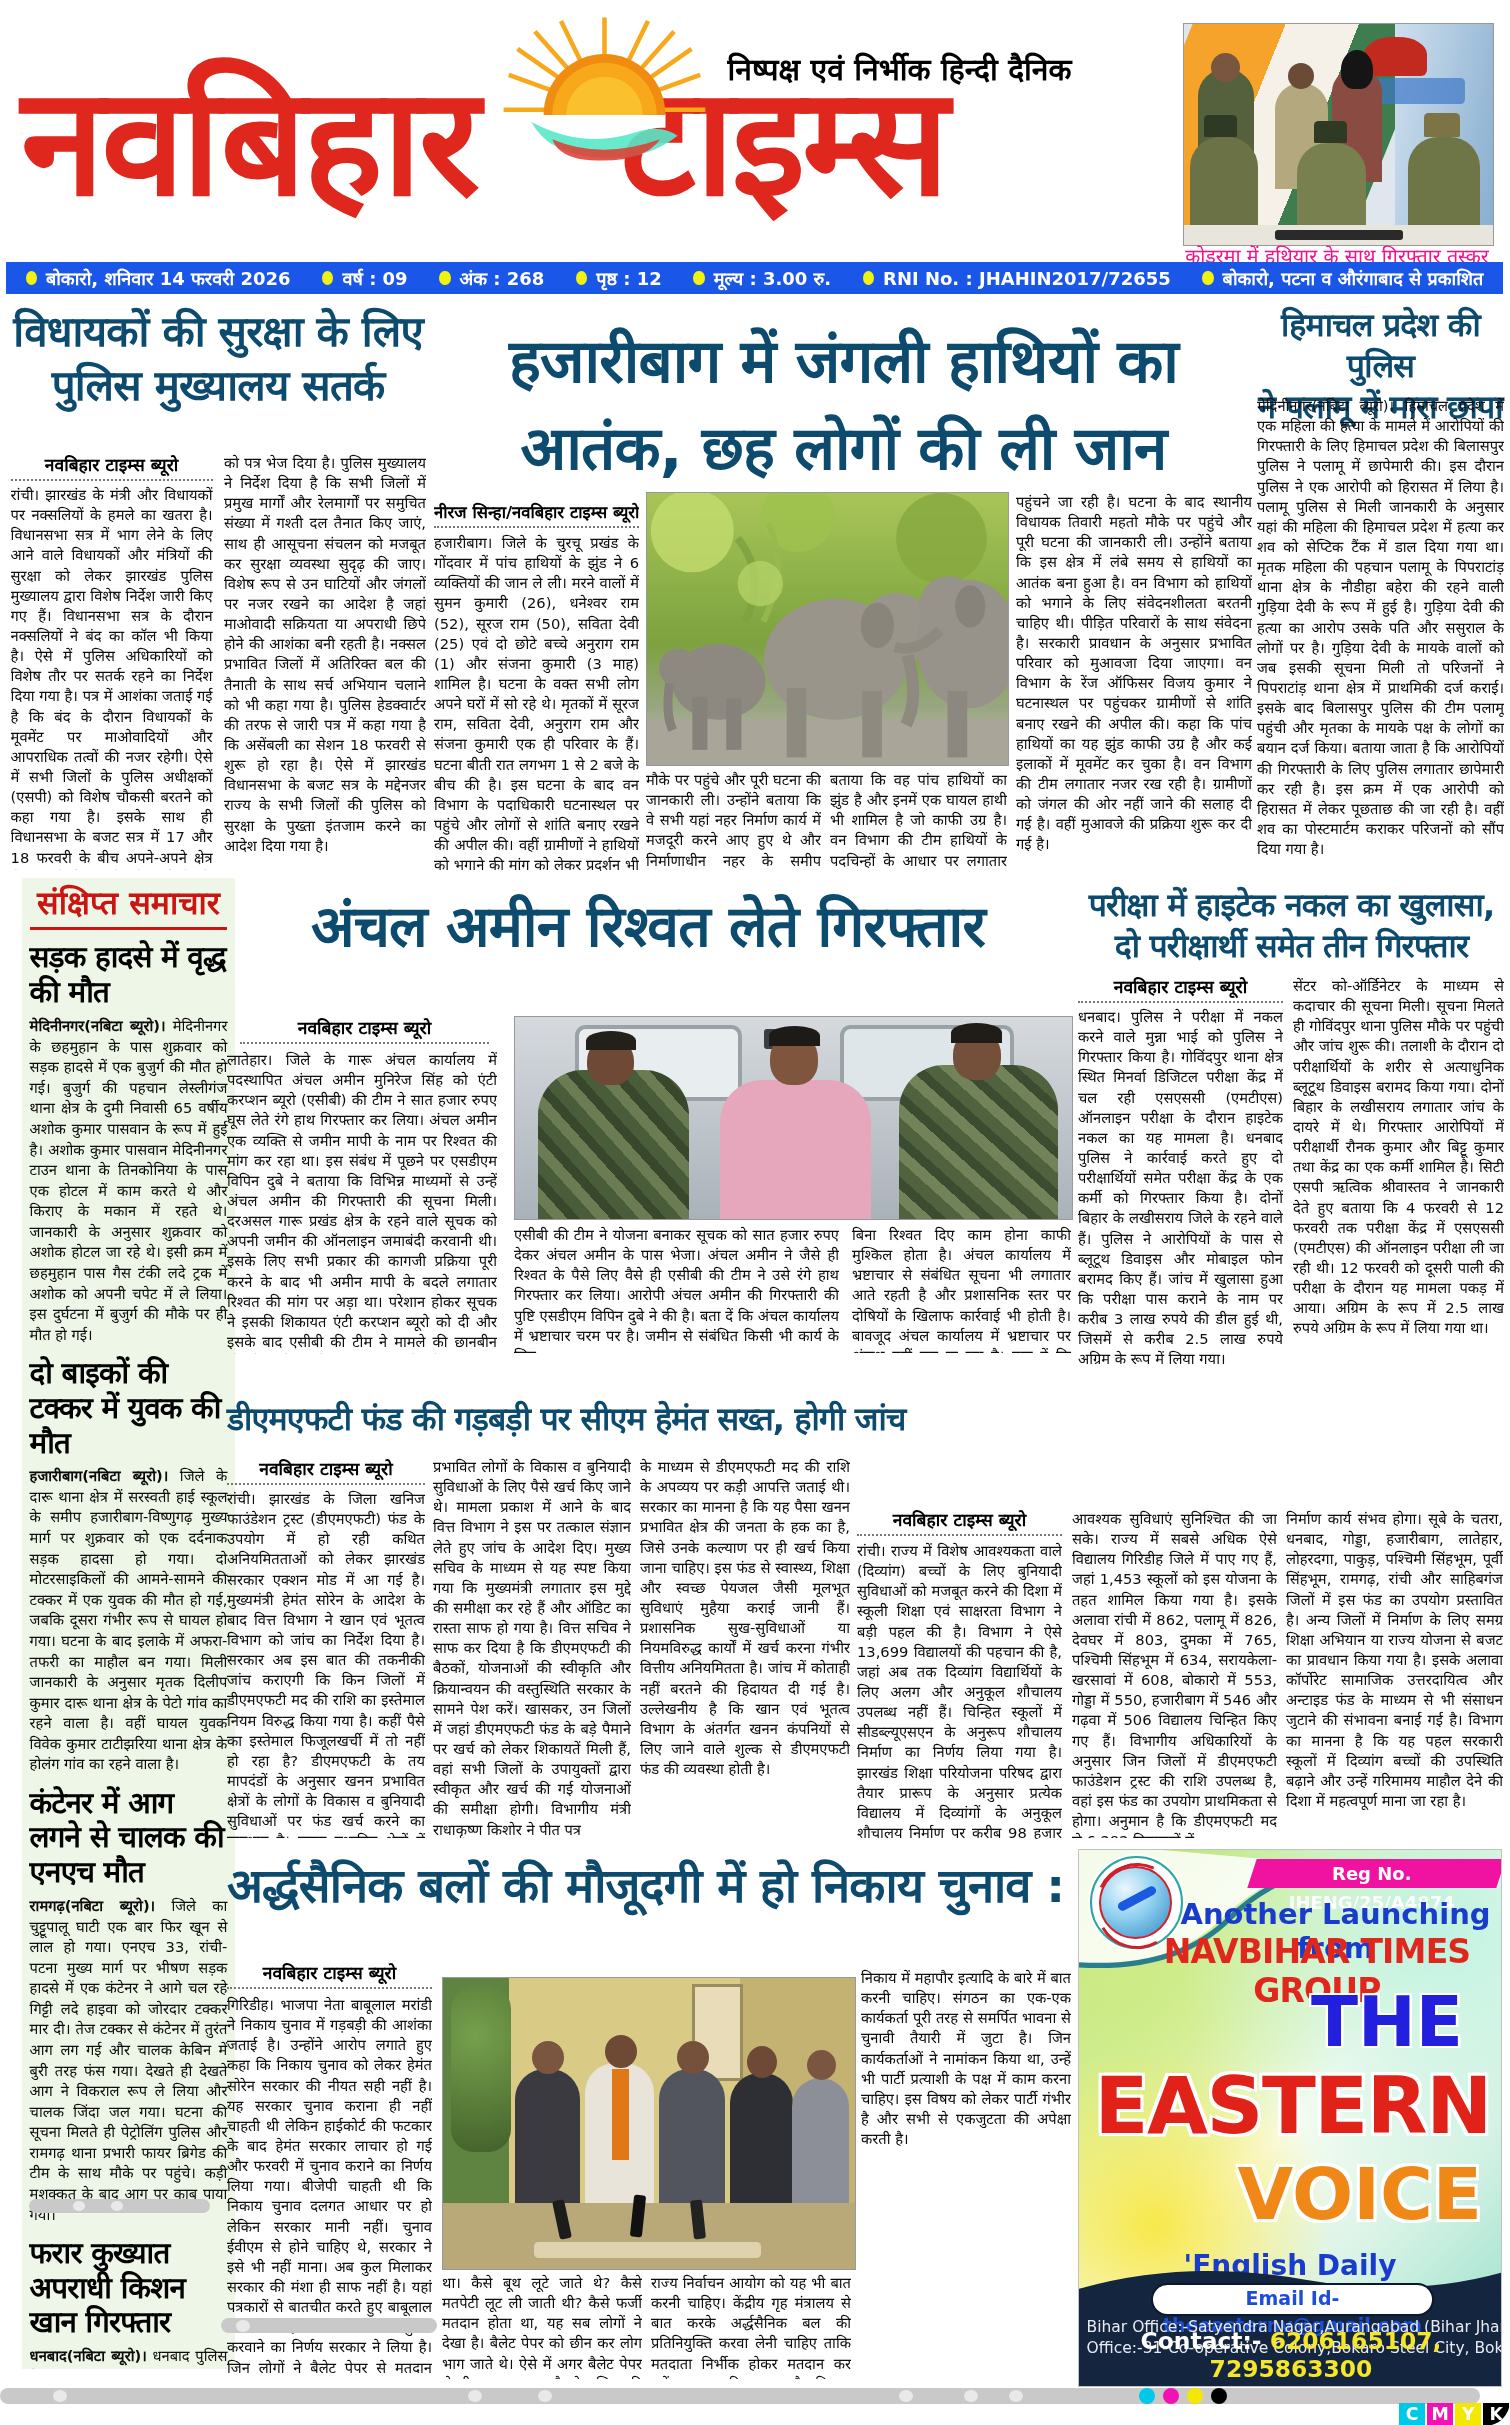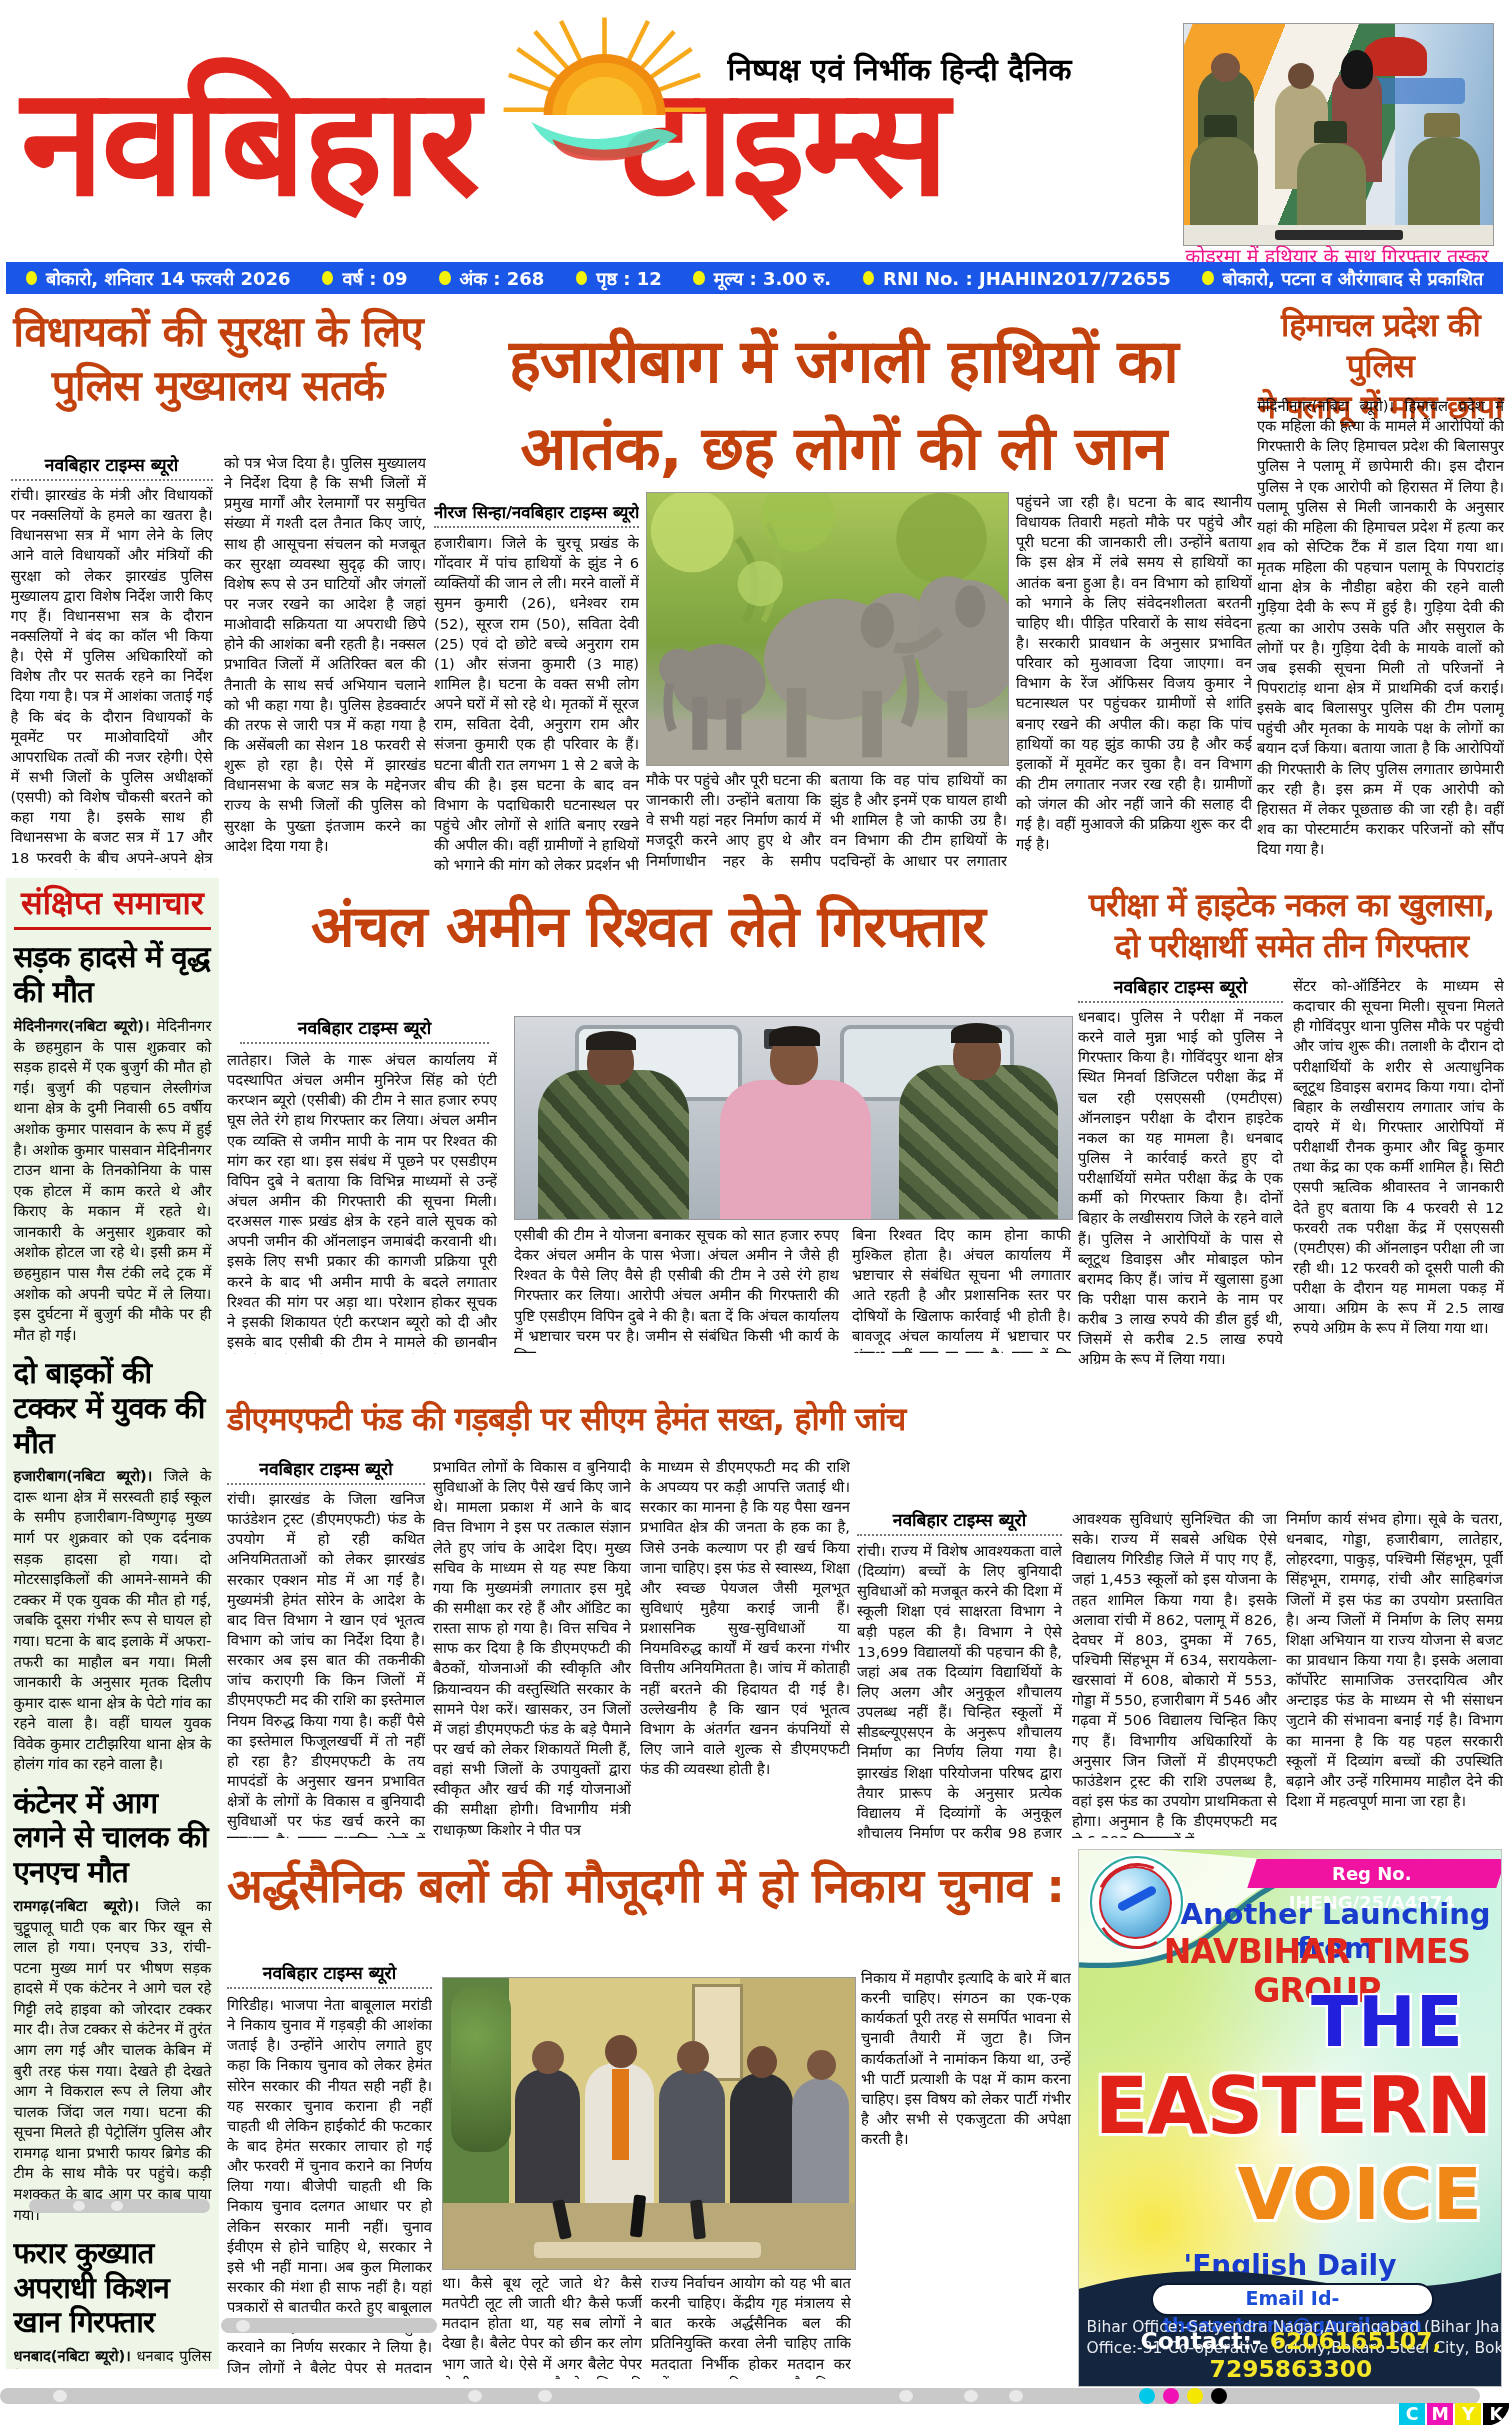--- a/index.html
+++ b/index.html
@@ -1,39 +1,39 @@
 <!DOCTYPE html>
 <html lang="hi" style="font-size:12px"><head>
 <meta charset="utf-8">
 <title>नवबिहार टाइम्स</title>
 <style>
   html,body{margin:0;padding:0;background:#fff;}
   .page{position:relative;width:1510px;height:2426px;background:#fff;overflow:hidden;
         font-family:"DejaVu Sans",sans-serif;color:#0a0a0a;border-radius:25px;}
   .abs{position:absolute;}
-  .headline{font-weight:bold;color:#c2410c;text-align:center;line-height:1.28;letter-spacing:-0.8px;}
+  .headline{font-weight:bold;color:#0c4a6e;text-align:center;line-height:1.28;letter-spacing:-0.8px;}
   .body-col{position:absolute;text-align:justify;font-size:14.7px;line-height:1.37;color:#0c0c0c;overflow:hidden;}
   .byline{position:absolute;font-weight:bold;font-size:17.4px;text-align:center;color:#000;
           border-bottom:2.3px dotted #777;padding-bottom:3px;overflow:hidden;white-space:nowrap;}
   .photo{position:absolute;border:0.8px solid #999;overflow:hidden;}
   
   .mast-title{position:absolute;left:21px;top:45px;width:1148px;height:211px;color:#e0271d;
               font-weight:bold;font-size:150px;line-height:1.3;white-space:nowrap;letter-spacing:-3px;}
   .mast-w2{margin-left:143px;}
   .tagline{position:absolute;left:722px;top:48px;width:355px;text-align:center;font-weight:bold;font-size:30px;color:#000;}
   .sun{position:absolute;left:495px;top:13.6px;width:219px;height:174px;}
   .mast-caption{position:absolute;left:1167px;top:242px;width:340px;text-align:center;
                 color:#f0148c;font-weight:normal;font-size:19.6px;}
   
   .dateline{position:absolute;left:6px;top:262px;width:1497px;height:32px;background:#1a56e8;
             display:flex;align-items:center;justify-content:space-between;padding:0 19.6px;box-sizing:border-box;}
   .dl-item{display:flex;align-items:center;gap:9px;color:#fff;font-weight:bold;font-size:18px;white-space:nowrap;}
   .dl-dot{width:11.3px;height:14.3px;border-radius:50%;background:#f2f20c;flex:0 0 auto;}
   
-  .sidebar{position:absolute;left:6px;top:878px;width:213px;height:1491px;background:#eef6e7;
+  .sidebar{position:absolute;left:22px;top:878px;width:213px;height:1491px;background:#eef6e7;
            padding:6px 7.6px;box-sizing:border-box;overflow:hidden;}
   .briefs-header{color:#cc1410;font-weight:bold;font-size:32px;text-align:center;
                  border-bottom:3.8px solid #cc1410;padding-bottom:4.5px;margin-bottom:7.6px;line-height:1.2;}
   .brief-title{font-weight:bold;font-size:29.5px;line-height:1.18;color:#000;margin:10.6px 0 6px 0;letter-spacing:-0.8px;}
   .brief-body{text-align:justify;font-size:14.7px;line-height:1.4;color:#0c0c0c;}
   
   .hbar{position:absolute;background:#c9c9c9;border-radius:9px;}
   .hthumb{position:absolute;top:1.5px;height:12px;border-radius:50%;background:#e9e9e9;}
   .cdot{position:absolute;top:0;width:16px;height:16px;border-radius:50%;}
   .cmyk-block{position:absolute;width:26.4px;height:22.7px;color:#fff;font-weight:bold;font-size:17.4px;

